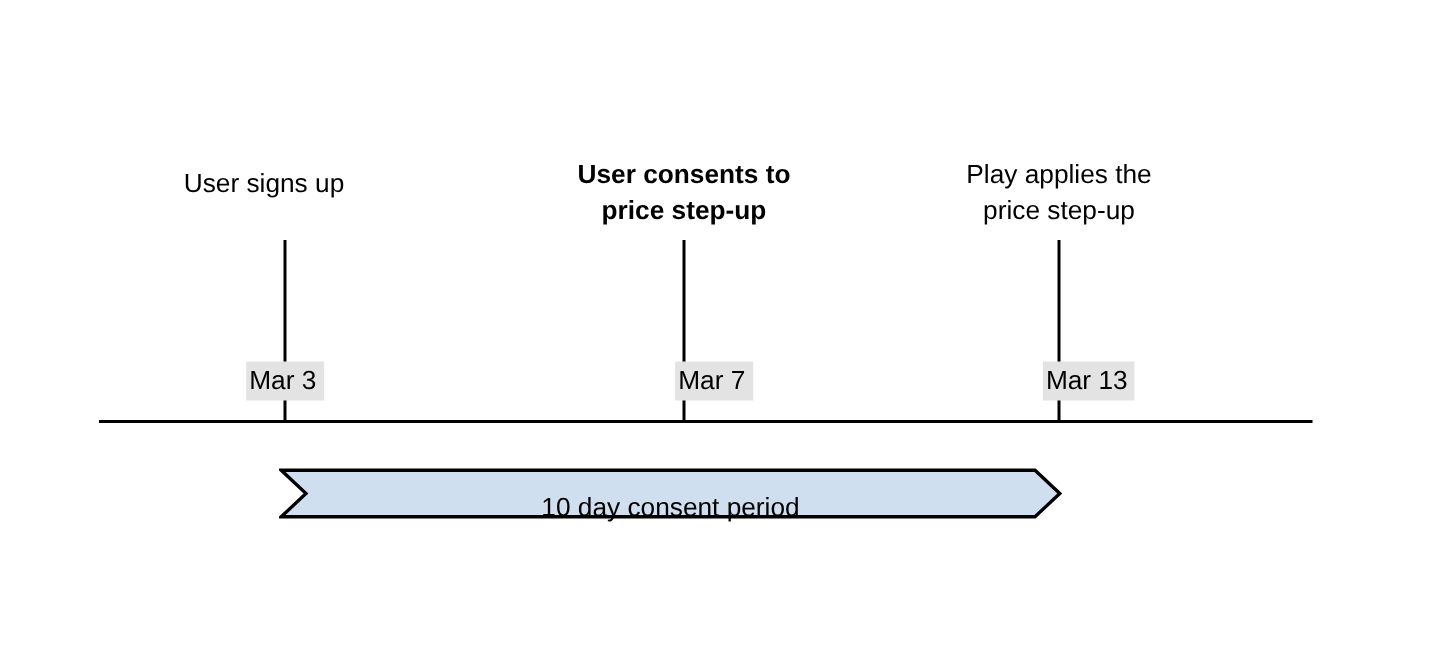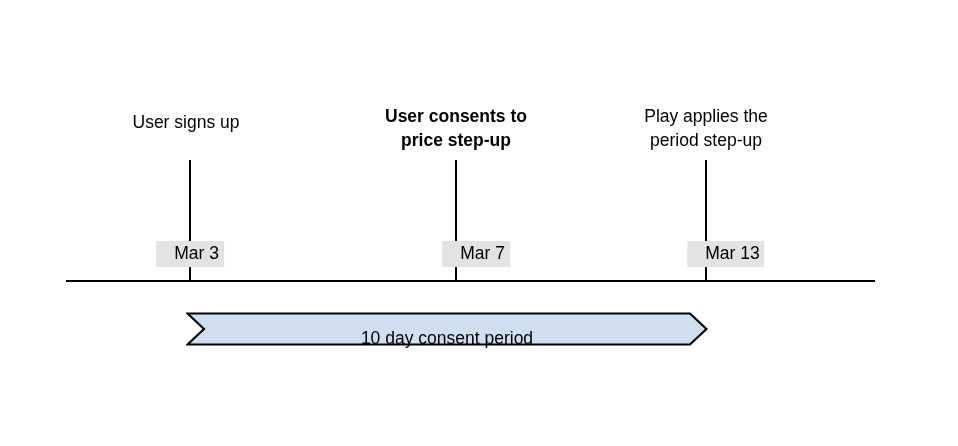--- a/index.html
+++ b/index.html
@@ -44,21 +44,21 @@
     transform: translateX(-50%);
   }
 
   
   .date-chip {
     position: absolute;
     transform: translateX(-50%);
     background: #e3e3e3;
     font-size: 17.5px;
     line-height: 23px;
-    padding: 1px 5px 2px 18px;
+    padding: 1px 5px 2px 2px;
     color: #000000;
     white-space: nowrap;
   }
 
   
   .period-banner {
     position: absolute;
     display: flex;
     align-items: center;
     justify-content: center;
@@ -78,31 +78,31 @@
     white-space: nowrap;
   }
 </style>
 </head>
 <body>
 
 <div id="canvas">
 
   <div class="axis-line" style="left:66px; top:280px; width:809px;"></div>
 
-  <div class="milestone-caption" style="left:186px; top:110px; width:220px;">User signs up</div>
+  <div class="milestone-caption" style="left:176px; top:110px; width:220px;">User signs up</div>
   <div class="tick" style="left:189px; top:160px; height:121px;"></div>
   <div class="date-chip" style="left:190px; top:241px;">Mar 3</div>
 
   <div class="milestone-caption" style="left:456px; top:104px; width:260px;font-weight:bold;">User consents to
 price step-up</div>
   <div class="tick" style="left:455px; top:160px; height:121px;"></div>
   <div class="date-chip" style="left:476px; top:241px;">Mar 7</div>
 
   <div class="milestone-caption" style="left:706px; top:104px; width:260px;">Play applies the
-period step-up</div>
+price step-up</div>
   <div class="tick" style="left:705px; top:160px; height:121px;"></div>
   <div class="date-chip" style="left:706px; top:241px;margin-left:20px;">Mar 13</div>
 
   <div class="period-banner" style="left:186px; top:312px; width:522px; height:51px;align-items:center;">
     <svg width="522" height="34" viewBox="0 0 522 34">
       <polygon points="1.5,1.5 504,1.5 520.5,17 504,32.5 1.5,32.5 18,17" fill="#cfdff0" stroke="#000000" stroke-width="2.2" stroke-linejoin="miter"></polygon>
     </svg>
     <span class="period-label">10 day consent period</span>
   </div>
 

